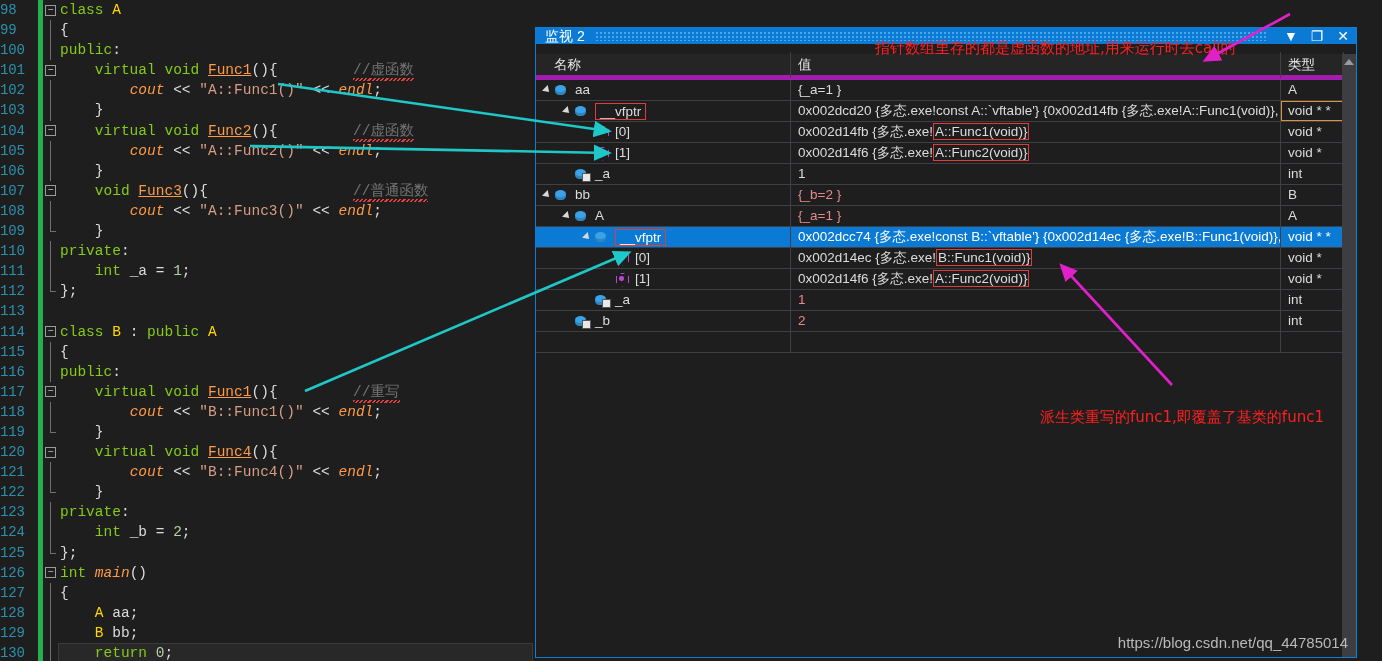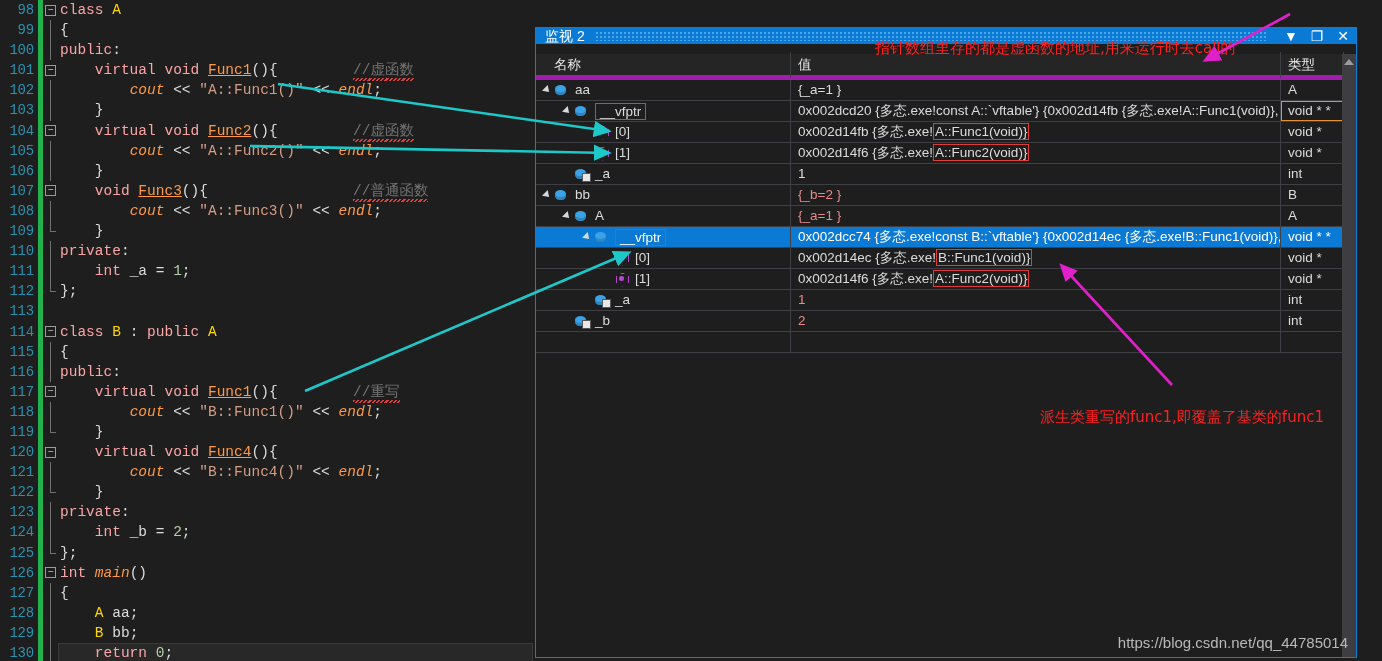--- a/index.html
+++ b/index.html
@@ -13,35 +13,35 @@
 
   
   #editor {
     position: absolute; left: 0; top: 0; width: 535px; height: 661px;
     background: #1e1e1e;
     font-family: "Liberation Mono", "DejaVu Sans Mono", monospace;
     font-size: 14.5px;
   }
   .code-row { position: relative; height: 20.1px; line-height: 20.1px; white-space: pre; }
   .ln {
-    position: absolute; left: 0; top: 0; width: 34px; text-align: right;
+    position: absolute; left: 0; top: 0; width: 34px; text-align: left;
     color: #2b91af; font-size: 14px; letter-spacing: -0.2px;
   }
   .changebar { position: absolute; left: 38px; top: 0; width: 5px; height: 20.1px; background: #22b14c; }
   .fold {
     position: absolute; left: 45px; top: 4.5px; width: 11px; height: 11px;
     border: 1px solid #9a9a9a; color: #c8c8c8; font-size: 10px;
     line-height: 9px; text-align: center; background: #1e1e1e;
   }
   .foldline { position: absolute; left: 50px; top: 0; width: 1px; height: 20.1px; background: #707070; }
   .foldend { position: absolute; left: 50px; top: 0; width: 1px; height: 11px; background: #707070; }
   .foldend::after { content:""; position:absolute; left:0; top:10px; width:6px; height:1px; background:#707070; }
   .codetext { position: absolute; left: 60px; top: 0; }
 
-  .kw   { color: #fca5a5; }
+  .kw   { color: #84cc16; }
   .typ  { color: #ffd700; }
   .fn   { color: #ff9a45; text-decoration: underline; }
   .pl   { color: #dcdcdc; }
   .str  { color: #d69d85; }
   .mac  { color: #ff9a45; font-style: italic; }
   .num  { color: #b5cea8; }
   .cmt  { color: #737373; position: relative; margin-left: 32px; }
   .squiggle { position: relative; }
   .squiggle::after {
     content: ""; position: absolute; left: 0; right: 0; bottom: -3px; height: 3px;

